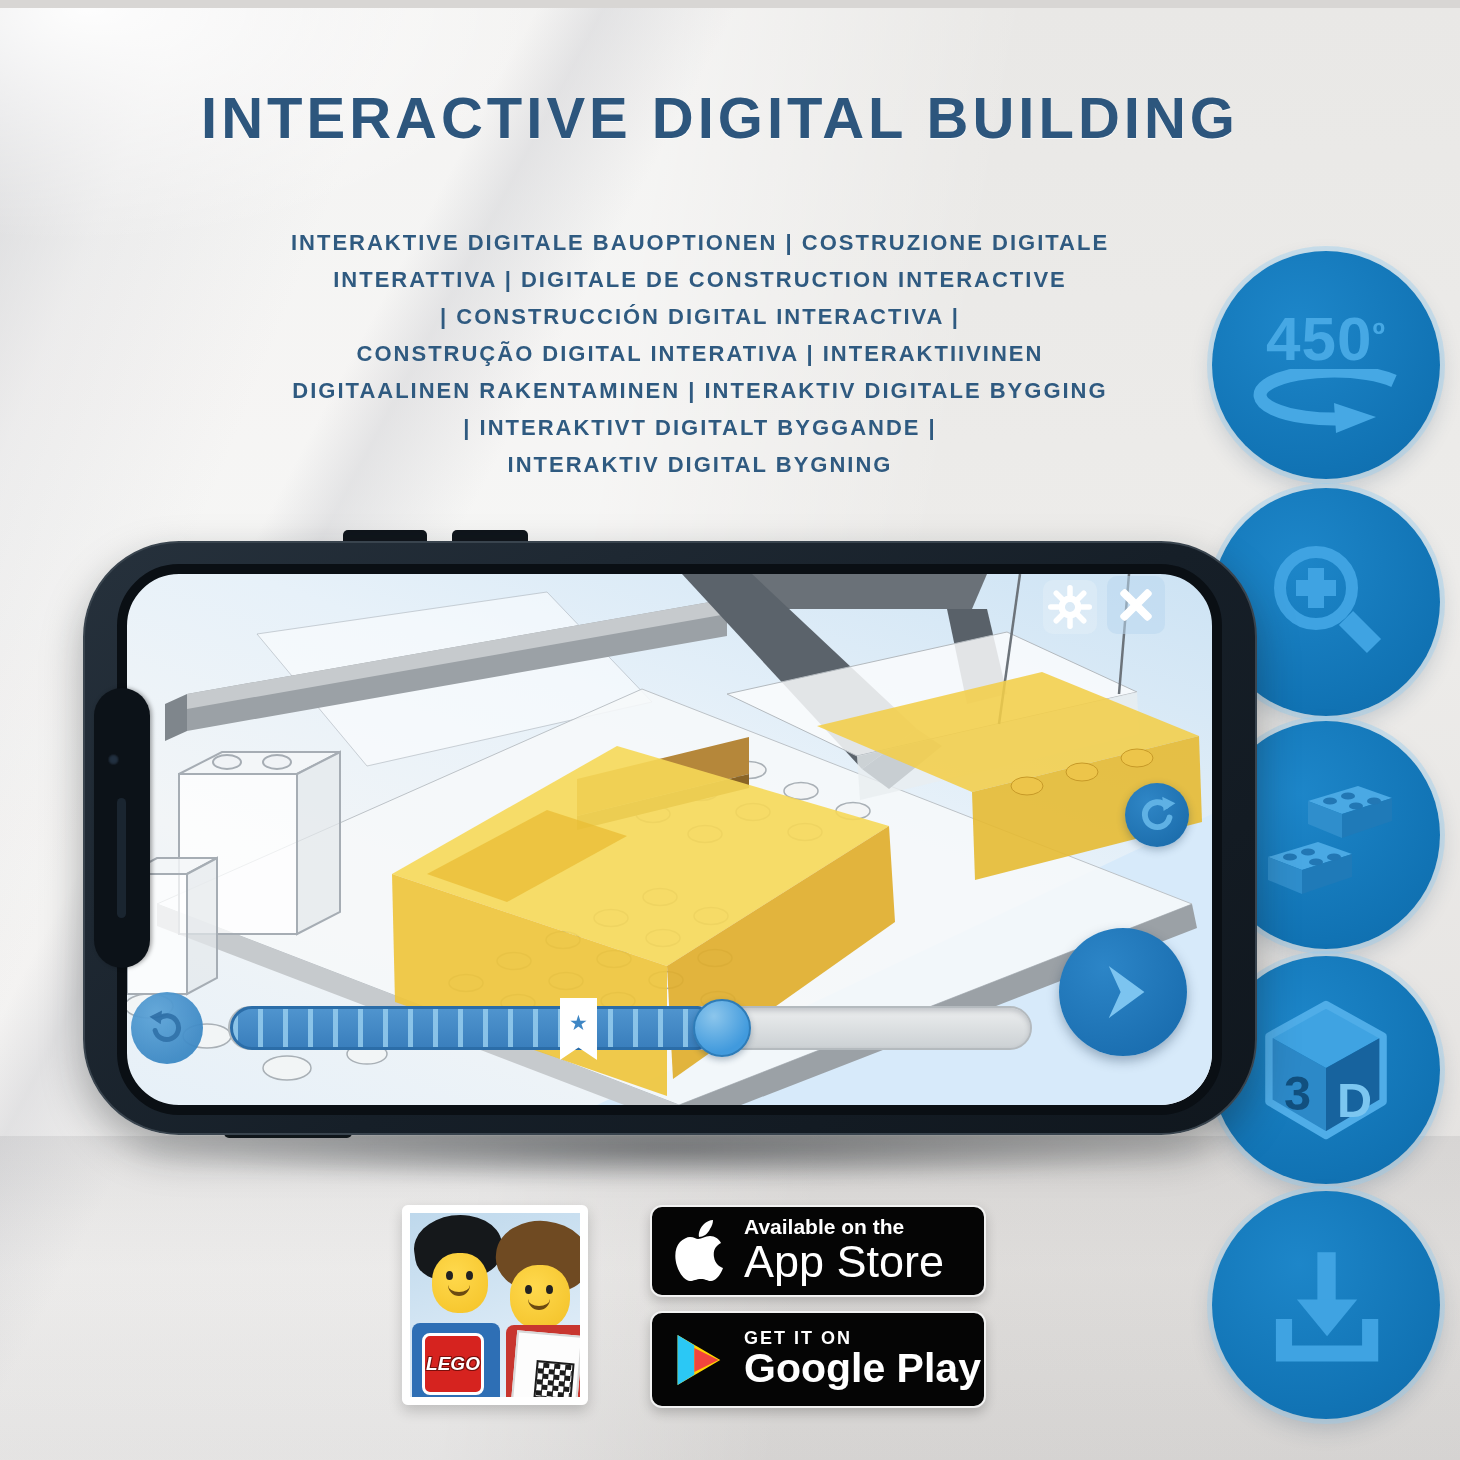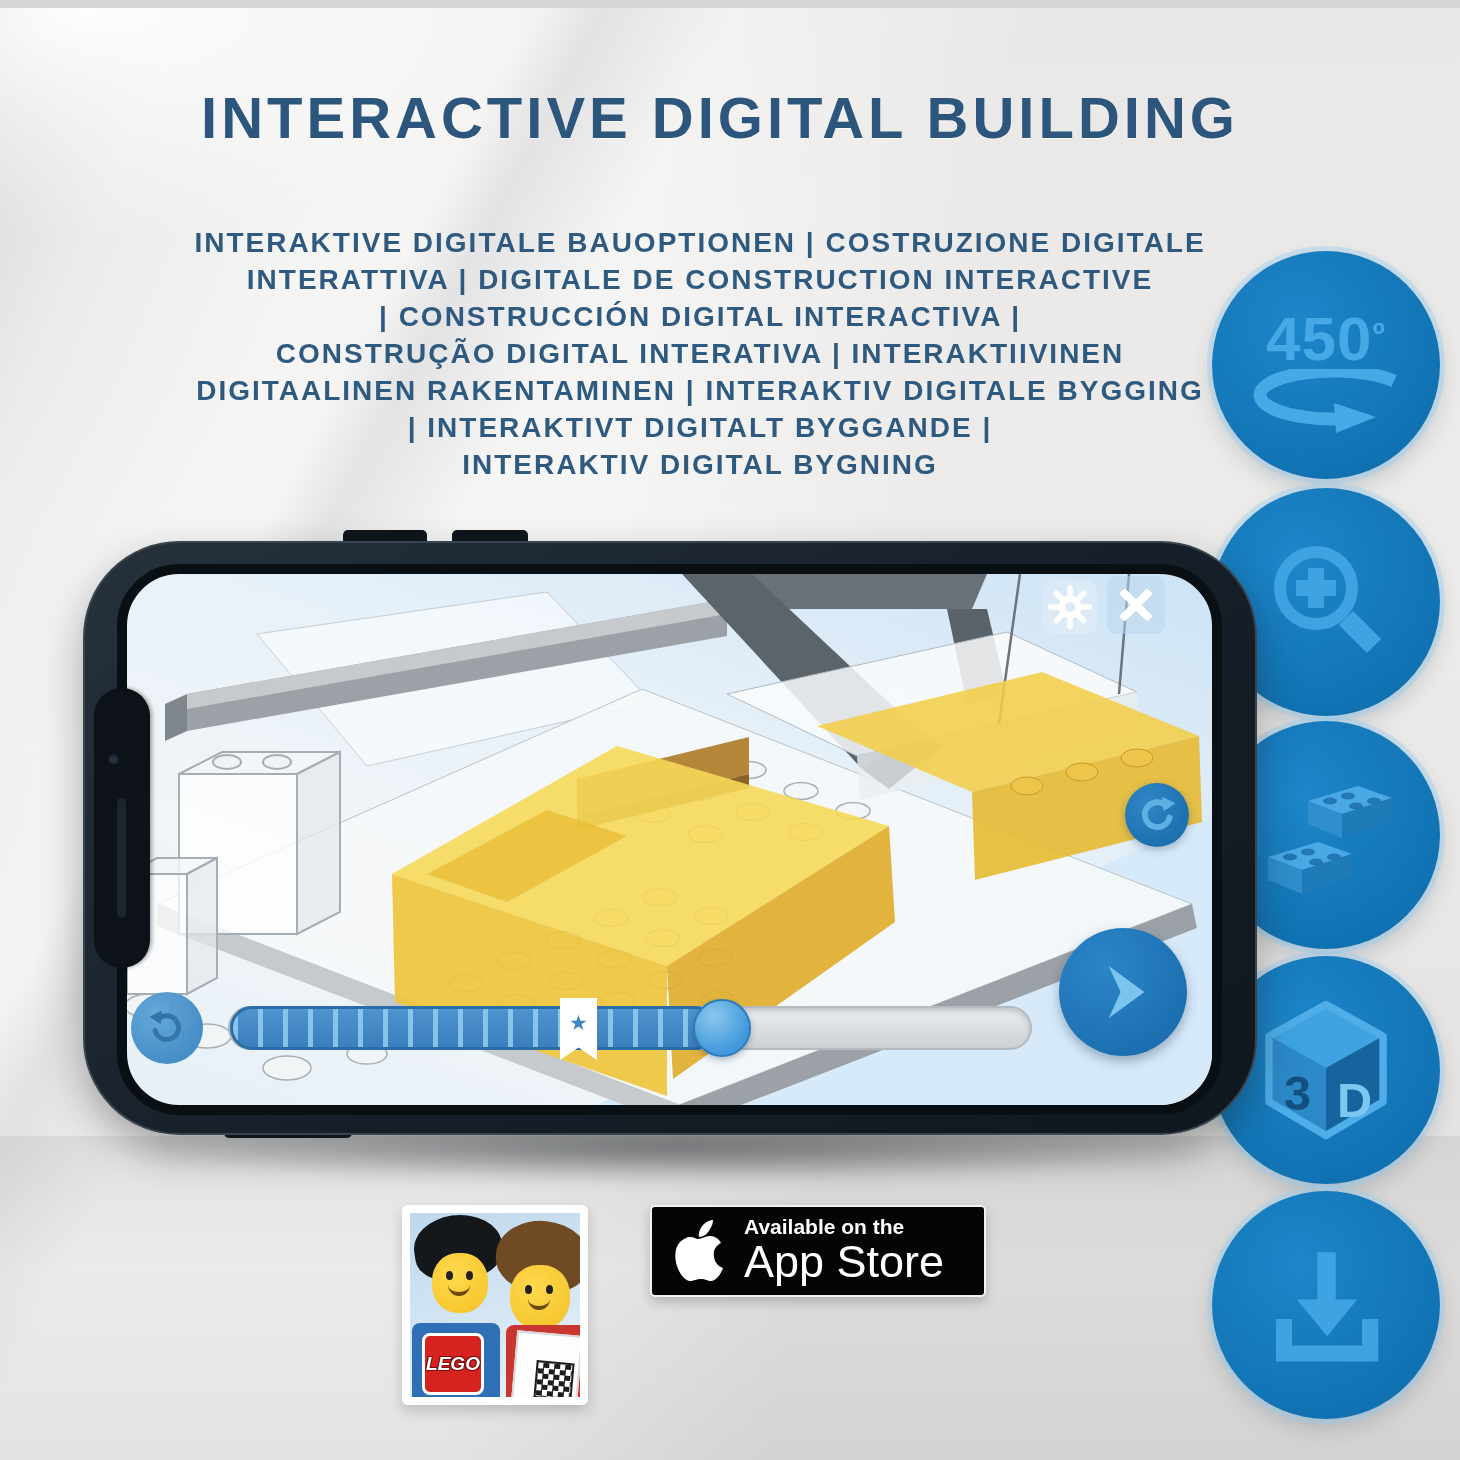--- a/index.html
+++ b/index.html
@@ -12,21 +12,21 @@
       linear-gradient(118deg, rgba(235,235,238,0) 24%, rgba(198,199,204,.38) 27%, rgba(235,235,238,0) 33%),
       linear-gradient(100deg, rgba(255,255,255,.5) 40%, rgba(255,255,255,0) 60%);}
   .floor-shade{position:absolute;left:0;top:1128px;width:100%;height:332px;pointer-events:none;
     background:linear-gradient(180deg, rgba(90,90,95,.10), rgba(90,90,95,.03) 40%, rgba(90,90,95,.07));}
 
   
   .title{position:absolute;top:76px;left:0;width:1440px;text-align:center;
     font-size:58px;font-weight:800;letter-spacing:4px;color:#2d567d;
     text-shadow:0 1px 0 rgba(255,255,255,.7);}
   .subtitle{position:absolute;top:216px;left:170px;width:1060px;text-align:center;
-    font-size:28px;font-weight:700;letter-spacing:2px;color:#2f5a80;line-height:37px;}
+    font-size:22px;font-weight:700;letter-spacing:2px;color:#2f5a80;line-height:37px;}
 
   
   .fcircle{position:absolute;left:1212px;width:228px;height:228px;border-radius:50%;
     background:radial-gradient(circle at 38% 32%, #1d86c9, #1173b4 70%, #0e6aa9 100%);
     box-shadow:0 0 0 5px rgba(150,205,240,.40), 0 10px 22px rgba(40,70,95,.22);
     display:flex;align-items:center;justify-content:center;z-index:1;}
   .c360{top:243px;} .czoom{top:480px;} .cbricks{top:713px;} .c3d{top:948px;} .cdl{top:1183px;}
   .c360 .deg-wrap{position:absolute;top:52px;width:100%;text-align:center;
     font-size:62px;font-weight:800;color:#46a8e4;letter-spacing:1px;}
   .c360 sup{font-size:34px;vertical-align:14px;}
@@ -97,21 +97,21 @@
     border-radius:8px;display:flex;align-items:center;justify-content:center;}
   .lego-tile span{color:#fff;font-weight:800;font-style:italic;font-size:19px;letter-spacing:0;
     text-shadow:1px 1px 0 #7a0f0c,-1px -1px 0 #7a0f0c,1px -1px 0 #7a0f0c,-1px 1px 0 #7a0f0c;}
   .torso-r{position:absolute;left:96px;top:112px;width:84px;height:82px;background:#c8362f;border-radius:8px 8px 0 0;}
   .card{position:absolute;left:8px;top:8px;width:66px;height:72px;background:#fdfdfd;border:2px solid #d8d8d8;
     transform:rotate(5deg);box-sizing:border-box;}
   .qr{position:absolute;right:4px;bottom:4px;width:34px;height:34px;
     background:repeating-conic-gradient(#1c1c1c 0% 25%, #fff 0% 50%) 0 0/11px 11px;border:2px solid #1c1c1c;}
 
   .store-badge{position:absolute;left:650px;width:336px;background:#050505;border:2px solid #f2f2f2;
-    border-radius:5px;box-sizing:border-box;display:flex;align-items:center;color:#fff;
+    border-radius:12px;box-sizing:border-box;display:flex;align-items:center;color:#fff;
     box-shadow:0 5px 12px rgba(0,0,0,.2);}
   .appstore{top:1197px;height:92px;}
   .gplay{top:1303px;height:97px;}
   .badge-logo{flex:0 0 92px;display:flex;align-items:center;justify-content:center;}
   .badge-text{display:flex;flex-direction:column;line-height:1.05;}
   .badge-small{font-size:21px;font-weight:700;}
   .badge-big{font-size:45px;font-weight:400;letter-spacing:0;}
   .gplay .badge-small{font-size:18px;letter-spacing:2px;font-weight:700;}
   .gplay .badge-big{font-size:41px;font-weight:700;}
 </style>
@@ -369,13 +369,26 @@
         <path d="M40 10c-2 5-7 8-11 8-1-5 2-10 5-13 2-2 6-4 9-4 0 3-1 6-3 9z" fill="#fff"></path>
         <path d="M28 20c4 0 7-3 12-3 5 0 9 3 11 7-6 3-8 8-7 14 1 7 6 10 9 11-2 6-7 13-12 13-4 0-5-2-10-2s-7 2-11 2c-5 0-11-8-13-15-3-9-2-19 3-24 3-3 7-5 10-5 4 0 6 2 8 2z" fill="#fff"></path>
       </svg>
     </div>
     <div class="badge-text">
       <span class="badge-small">Available on the</span>
       <span class="badge-big">App Store</span>
     </div>
   </div>
 
+  <div class="store-badge gplay">
+    <div class="badge-logo">
+      <svg width="52" height="58" viewBox="0 0 56 60">
+        <polygon points="6,3 6,57 52,30" fill="#ffd400"></polygon>
+        <polygon points="6,3 6,57 24,46 24,14" fill="#2bc8f5"></polygon>
+        <polygon points="24,17 50,30 24,43" fill="#f2453d"></polygon>
+      </svg>
+    </div>
+    <div class="badge-text">
+      <span class="badge-small">GET IT ON</span>
+      <span class="badge-big">Google Play</span>
+    </div>
+  </div>
 </div>
 
 </body></html>

